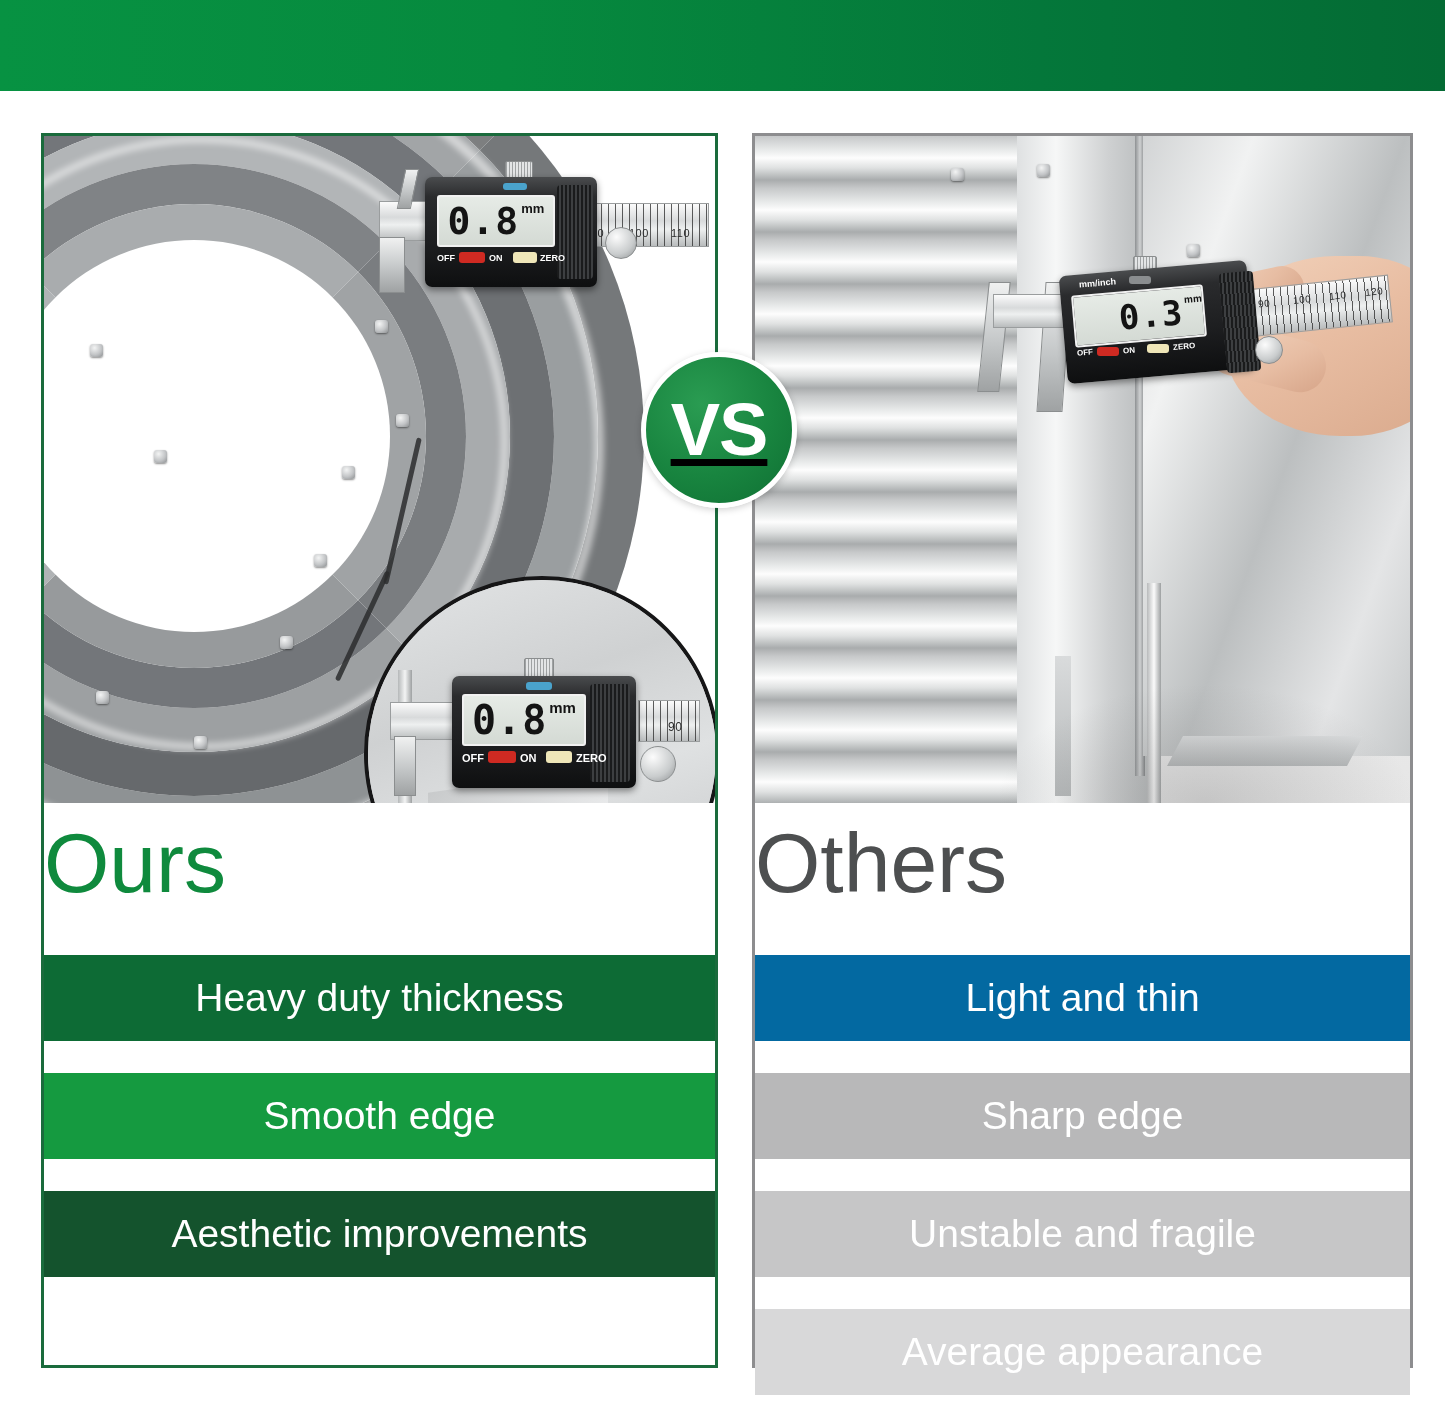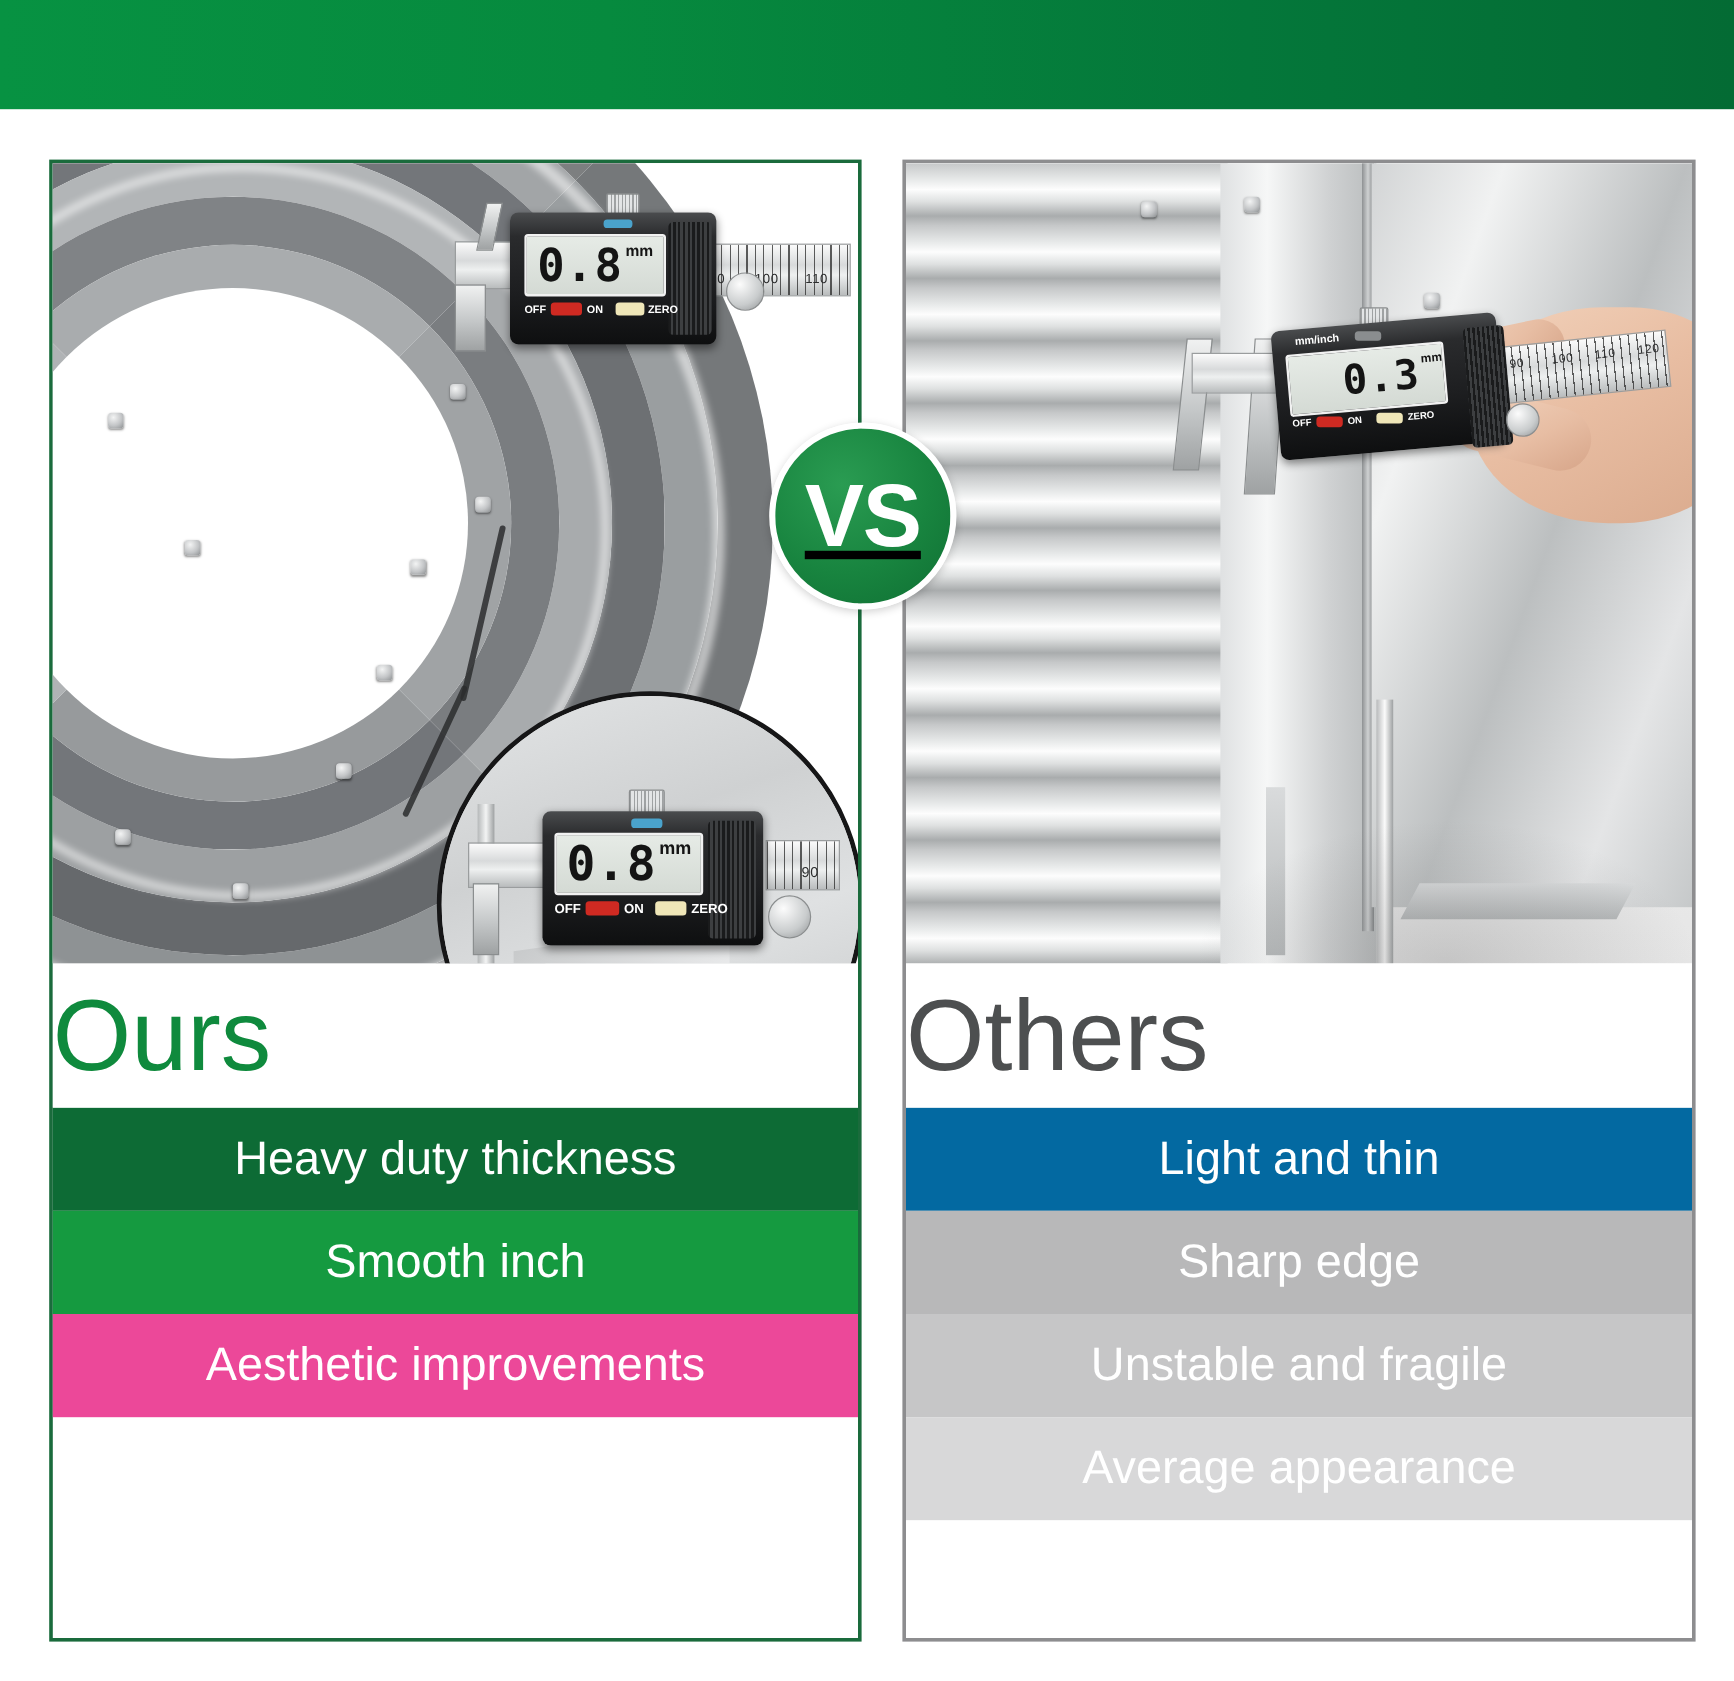--- a/index.html
+++ b/index.html
@@ -329,20 +329,21 @@
     display: flex;
     align-items: center;
     justify-content: center;
     color: #ffffff;
     font-family: "Liberation Sans", sans-serif;
     font-size: 39px;
     font-weight: normal;
     text-align: center;
     height: 86px;
     box-sizing: border-box;
+    margin-top: 32px;
   }
   .footer-zone {
     height: 90px;
     display: flex;
     align-items: center;
     justify-content: center;
     background: #ffffff;
   }
   .footer-text {
     font-family: "Liberation Sans", sans-serif;
@@ -462,23 +463,23 @@
     </div>
 
     <div class="title-zone">
       <span class="title-text title-ours">Ours</span>
     </div>
 
     <div class="feature-bar" style="background:#0d6b35;">
       <span>Heavy duty thickness</span>
     </div>
     <div class="feature-bar" style="background:#159a40;">
-      <span>Smooth inch</span>
-    </div>
-    <div class="feature-bar" style="background:#ec4899;">
+      <span>Smooth edge</span>
+    </div>
+    <div class="feature-bar" style="background:#14532d;">
       <span>Aesthetic improvements</span>
     </div>
 
   </div>
 
   <div class="panel panel-right">
 
     <div class="photo">
       <div class="ph-right-bg"></div>
 

